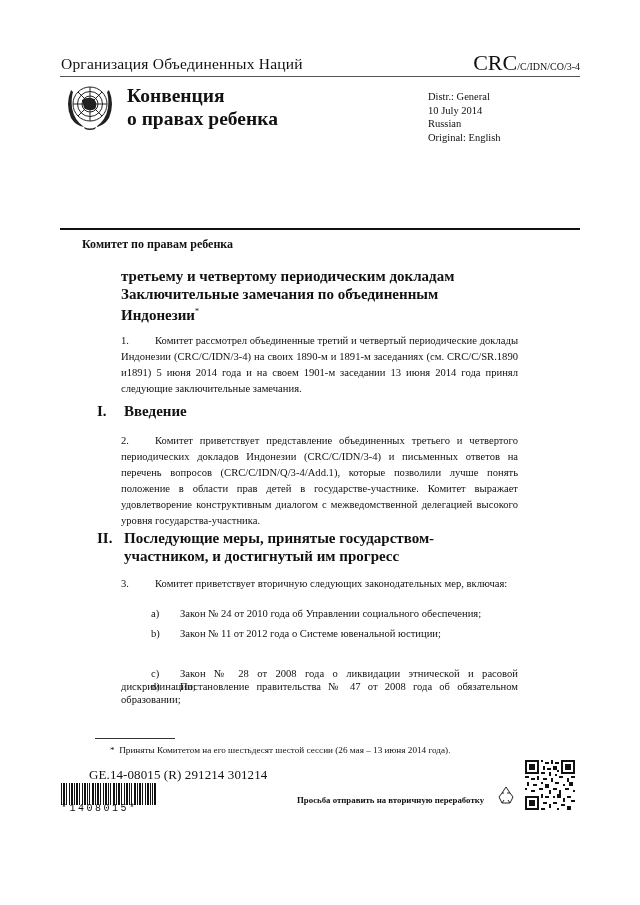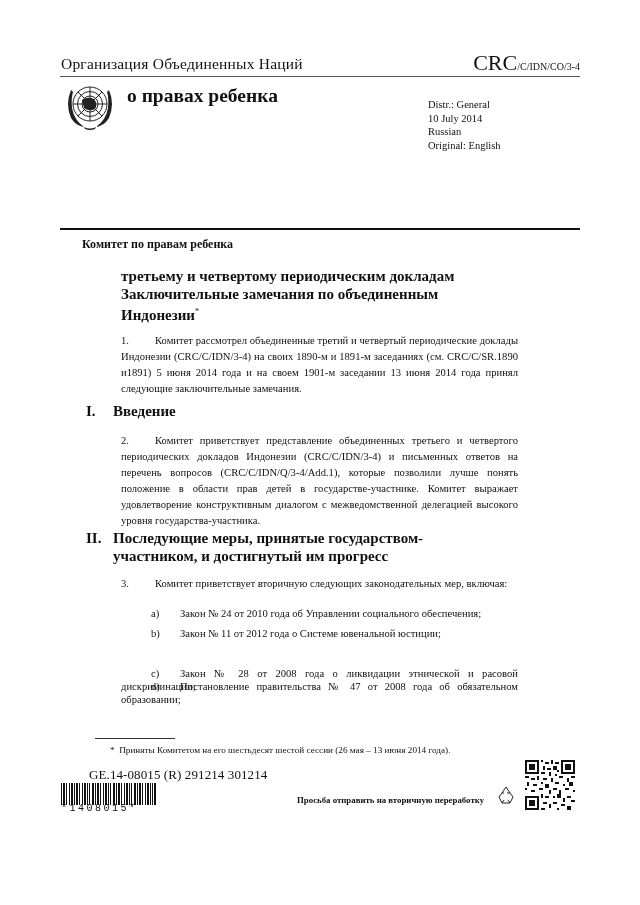--- a/index.html
+++ b/index.html
@@ -4,28 +4,28 @@
 <style>
   html, body { margin: 0; padding: 0; background: #ffffff; }
   body { width: 640px; height: 905px; position: relative; overflow: hidden; color: #111; font-family: "Liberation Serif", "DejaVu Serif", serif; }
   .abs { position: absolute; }
   .org { left: 61px; top: 55px; font-size: 15.5px; letter-spacing: 0.2px; }
   .symbol { right: 60px; top: 50px; font-size: 22px; white-space: nowrap; }
   .symbol .sub { font-size: 10px; }
   .rule-top { left: 60px; top: 76px; width: 520px; height: 1px; background: #555; }
   .logo { left: 62px; top: 80px; width: 56px; height: 52px; }
   .conv { left: 127px; top: 84px; font-size: 19.5px; font-weight: bold; line-height: 23px; }
-  .distr { left: 428px; top: 90px; font-size: 10.5px; line-height: 13.5px; margin-top: 8px; }
+  .distr { left: 428px; top: 90px; font-size: 10.5px; line-height: 13.5px; }
   .rule-thick { left: 60px; top: 228px; width: 520px; height: 2px; background: #111; }
   .committee { left: 61px; top: 237px; font-size: 12px; font-weight: bold; margin-left: 21px; }
   .title { left: 121px; top: 268px; font-size: 15px; font-weight: bold; line-height: 17.5px; width: 420px; }
   .title sup { font-size: 8px; font-weight: normal; }
   .para { left: 121px; width: 397px; font-size: 10.6px; line-height: 16px; text-align: justify; }
   .para .num { display: inline-block; width: 34px; }
-  .h1 { left: 86px; font-size: 15px; font-weight: bold; line-height: 18px; }
+  .h1 { left: 97px; font-size: 15px; font-weight: bold; line-height: 18px; }
   .h1 .roman { display: inline-block; width: 27px; }
   .h1 .txt { display: inline-block; vertical-align: top; width: 370px; }
   .sub-item { left: 121px; width: 397px; font-size: 10.6px; line-height: 13px; text-align: justify; }
   .sub-item .lbl { display: inline-block; width: 29px; margin-left: 30px; }
   .fn-rule { left: 95px; top: 738px; width: 80px; height: 1px; background: #333; }
   .footnote { left: 110px; top: 745px; font-size: 9.2px; }
   .docref { left: 61px; top: 767px; font-size: 13px; letter-spacing: 0.1px; margin-left: 28px; }
   .barcode { left: 61px; top: 783px; width: 95px; height: 22px; }
   .barnum { left: 61px; top: 803px; font-family: Liberation Mono, monospace; font-size: 10px; letter-spacing: 2.5px; }
   .recycle-text { left: 283px; top: 795px; font-size: 8.8px; font-weight: bold; margin-left: 14px; }
@@ -52,20 +52,21 @@
   </g>
   <path d="M20 20 Q26 16 32 19 Q36 24 33 29 Q27 32 22 28 Z" fill="#222"></path>
   <g fill="#222">
     <path d="M9 10 Q3 24 9 38 Q14 46 22 47 Q12 40 10 28 Q9 18 11 12 Z"></path>
     <path d="M47 10 Q53 24 47 38 Q42 46 34 47 Q44 40 46 28 Q47 18 45 12 Z"></path>
     <path d="M22 47 Q28 50 34 47 L33 49 Q28 51 23 49 Z"></path>
   </g>
 </svg>
 
 <div class="abs conv">
+  <div>Конвенция</div>
   <div>о правах ребенка</div>
 </div>
 
 <div class="abs distr">
   <div>Distr.: General</div>
   <div>10 July 2014</div>
   <div>Russian</div>
   <div>Original: English</div>
 </div>
 

